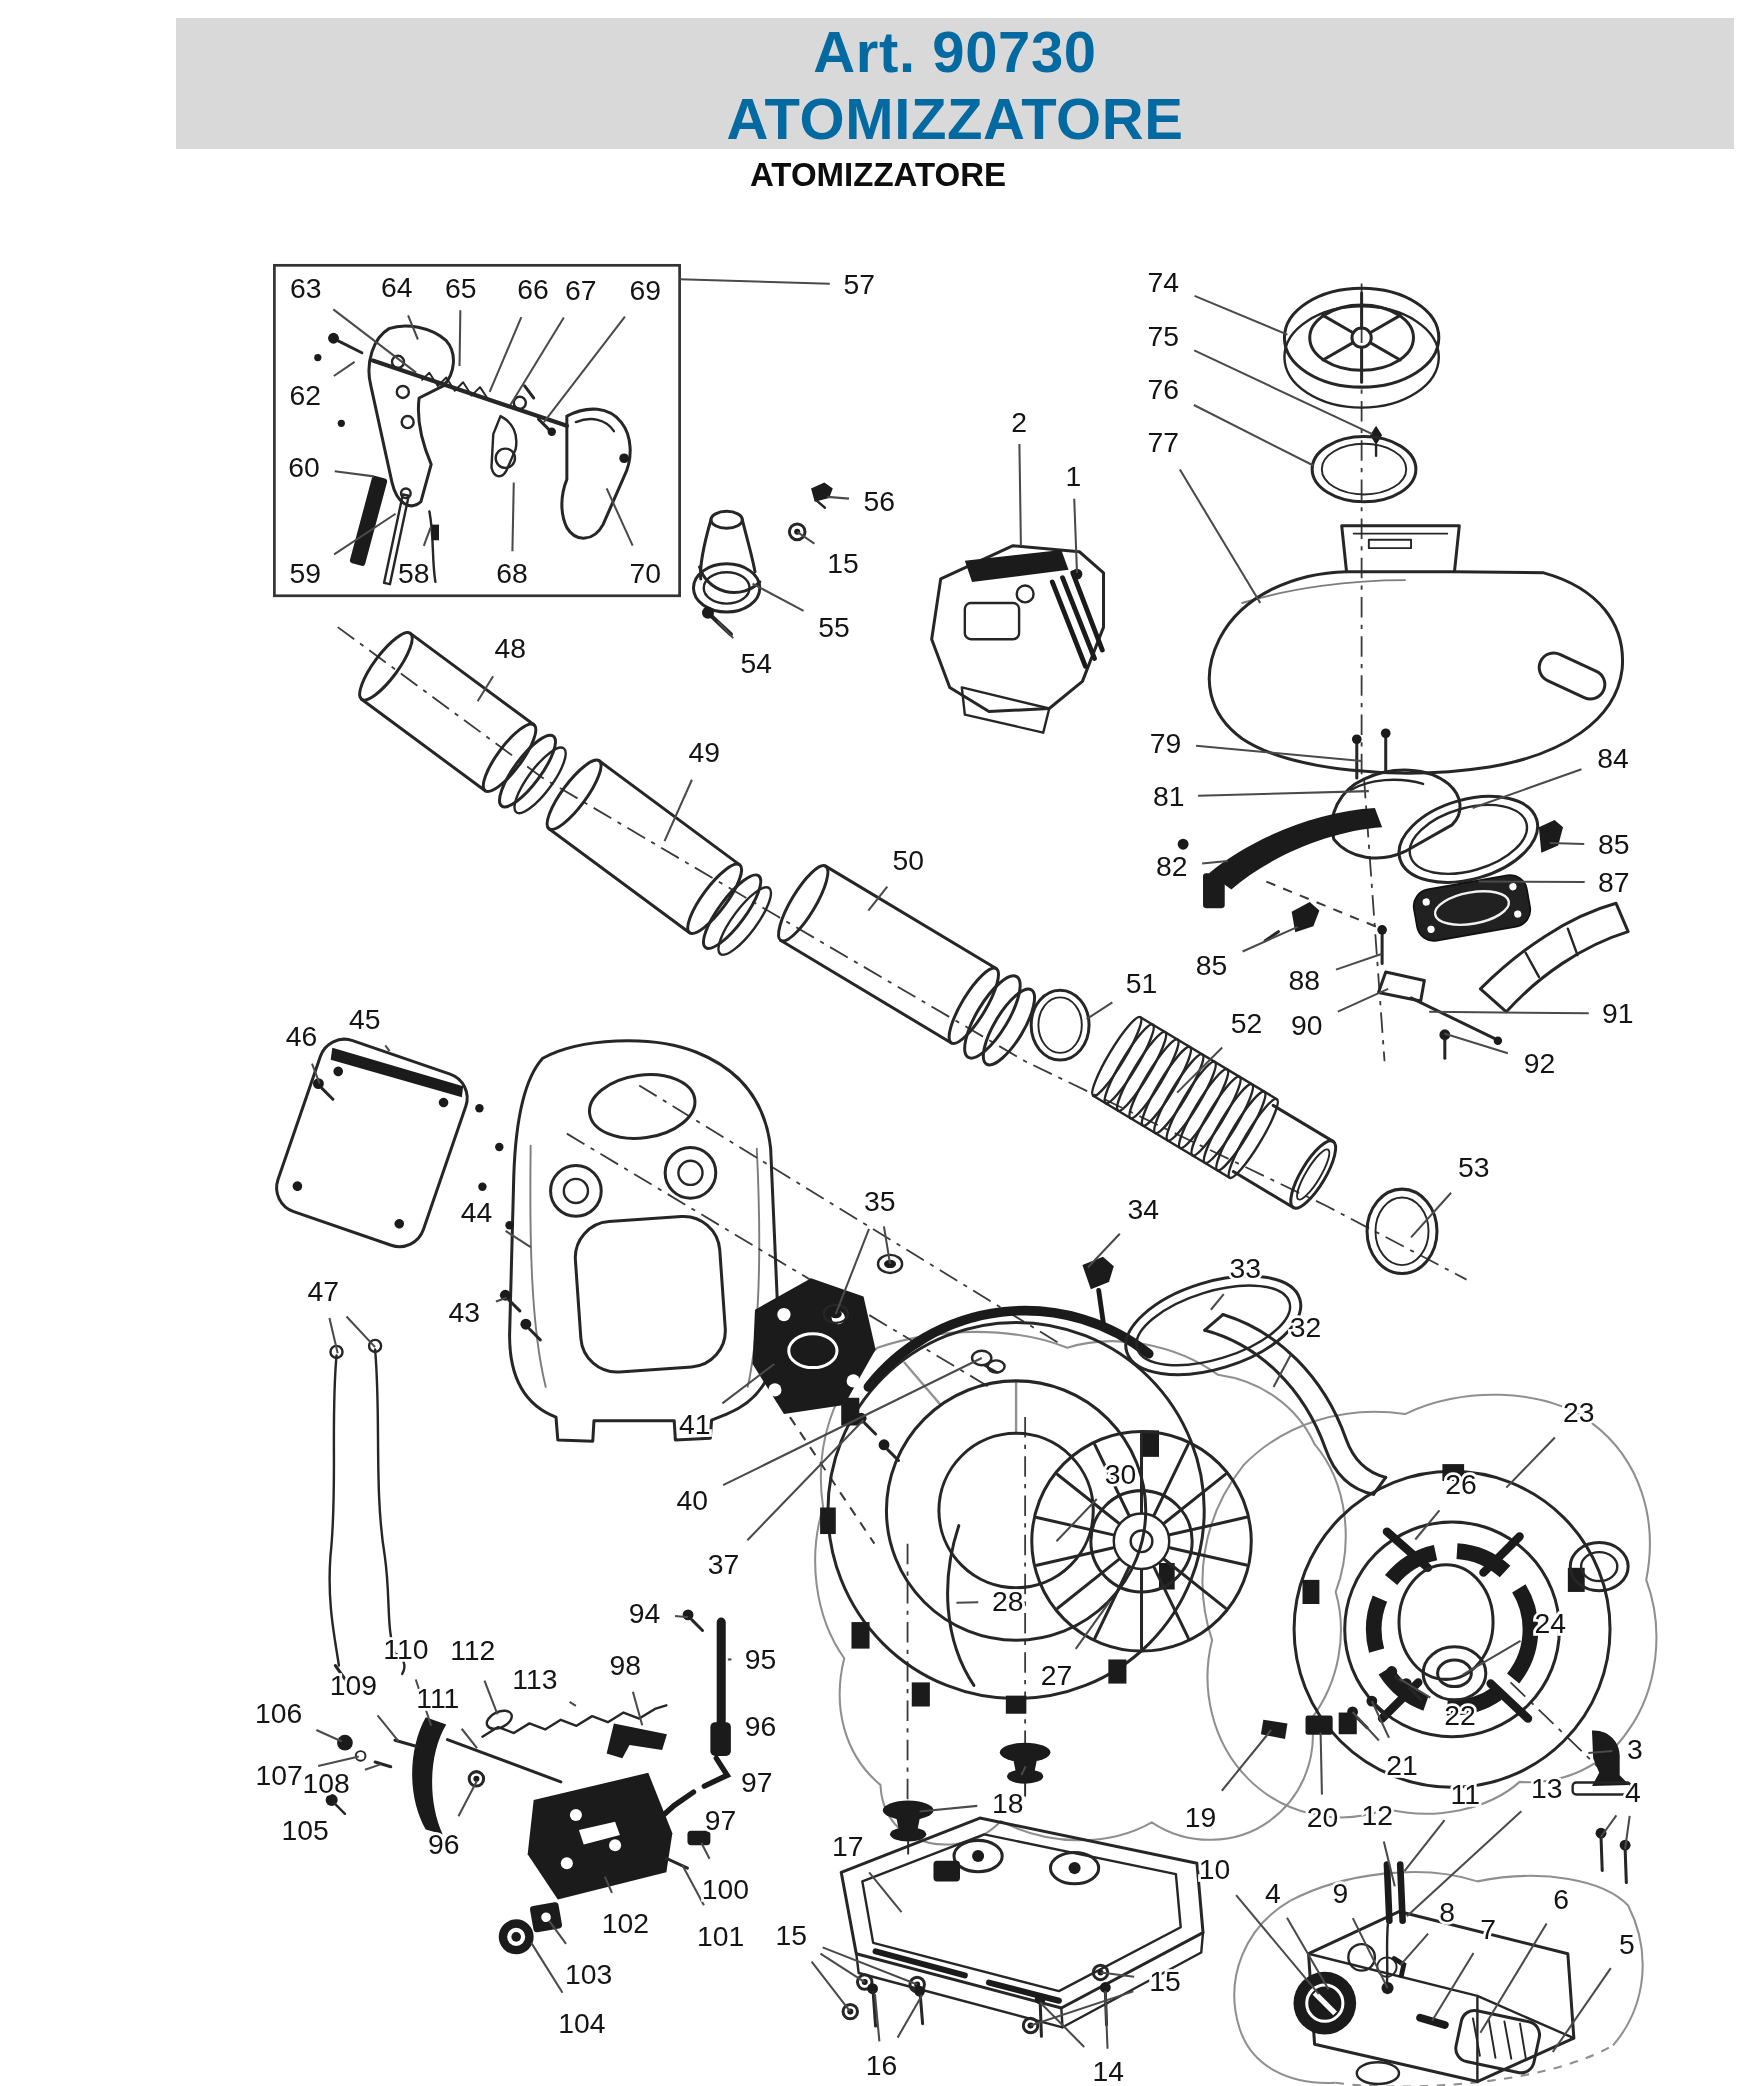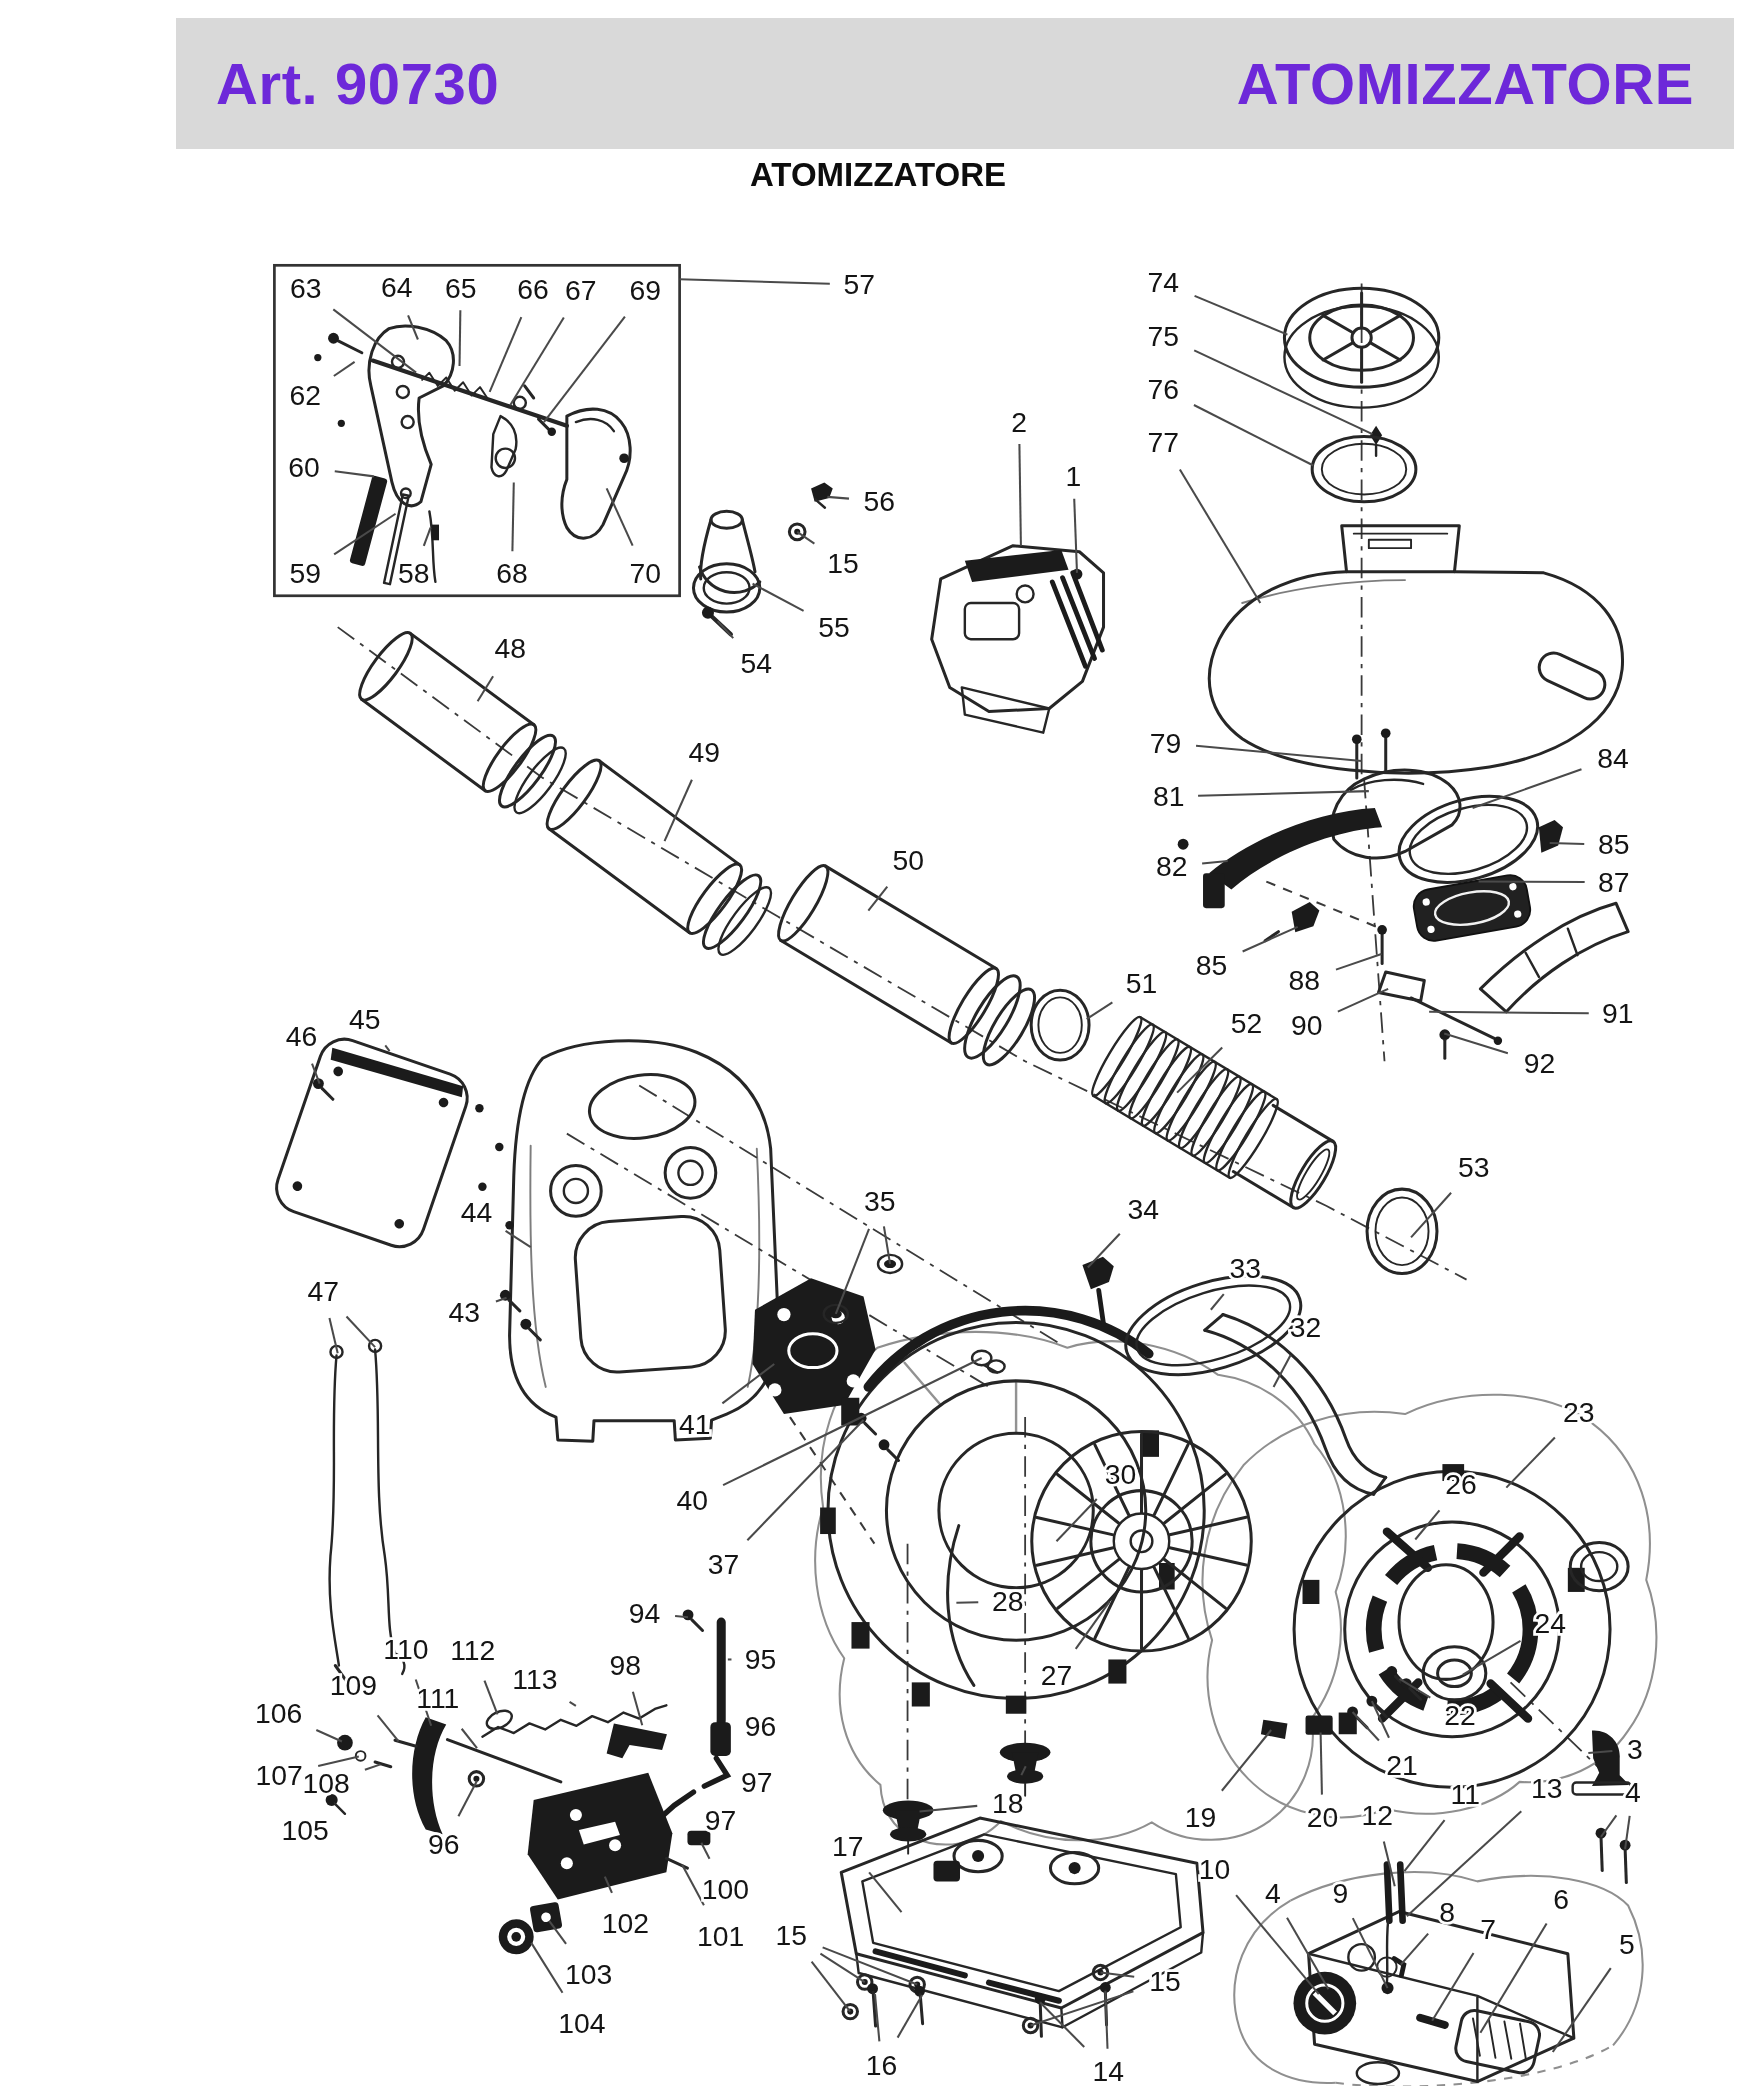--- a/index.html
+++ b/index.html
@@ -1,20 +1,20 @@
 <!DOCTYPE html>
 <html style="font-size:9.6px"><head>
 <meta charset="utf-8">
 <style>
   html,body{margin:0;padding:0;}
   body{width:1756px;height:2087px;position:relative;background:#fff;overflow:hidden;
        font-family:"Liberation Sans",sans-serif;}
   .header-bar{position:absolute;left:176px;top:18px;width:1558px;height:131px;background:#d9d9d9;
        display:flex;align-items:center;justify-content:space-between;box-sizing:border-box;
-       padding:0 40px;font-weight:bold;font-size:58px;color:#6d28d9;letter-spacing:0.6px;}
+       padding:0 40px;font-weight:bold;font-size:58px;color:#0369a1;letter-spacing:0.6px;flex-direction:column;}
   .subtitle{position:absolute;left:0;top:156px;width:1756px;text-align:center;
        font-weight:bold;font-size:33px;color:#0d0d0d;}
   svg{position:absolute;left:0;top:0;}
   .ln{stroke:#262626;fill:none;stroke-width:5;stroke-linecap:round;stroke-linejoin:round;}
   .ln4{stroke-width:4;} .ln3{stroke-width:3.2;} .thk{stroke-width:7;}
   .dk{fill:#1b1b1b;stroke:none;}
   .dkln{stroke:#1b1b1b;fill:none;stroke-linecap:round;}
   .sil{stroke:#8f8f8f;fill:none;stroke-width:3.4;stroke-linejoin:round;}
   .dd{stroke:#3a3a3a;fill:none;stroke-width:3;stroke-dasharray:34 12 7 12;}
   .dsh{stroke:#3a3a3a;fill:none;stroke-width:3.4;stroke-dasharray:16 14;}

